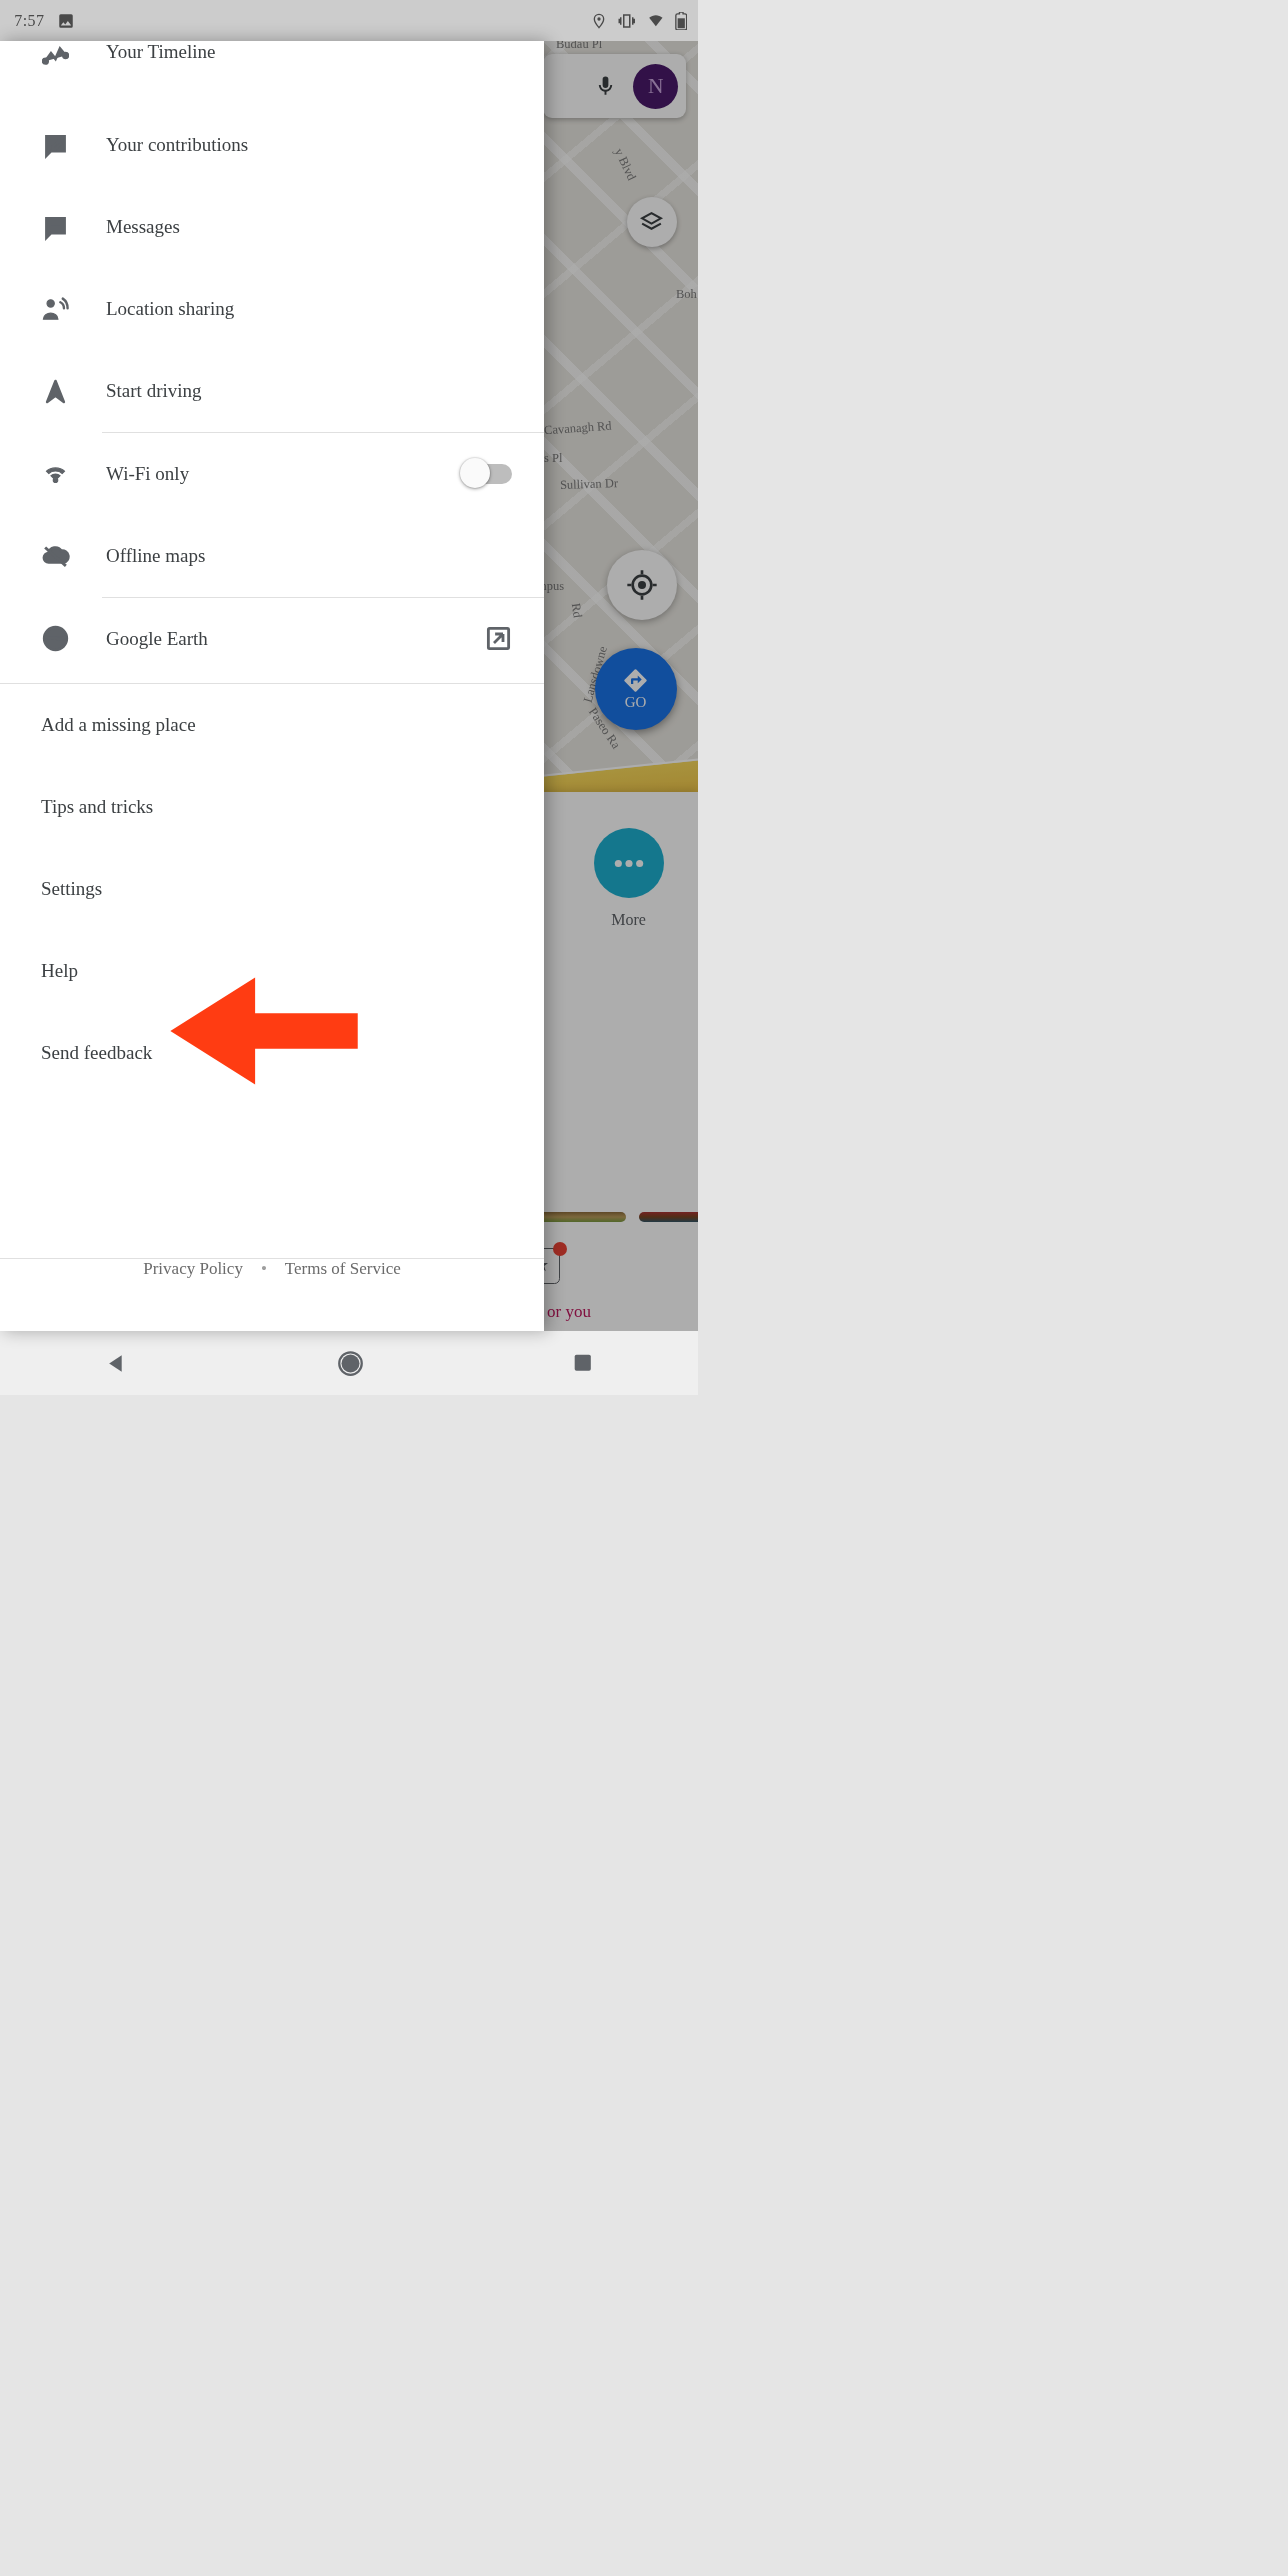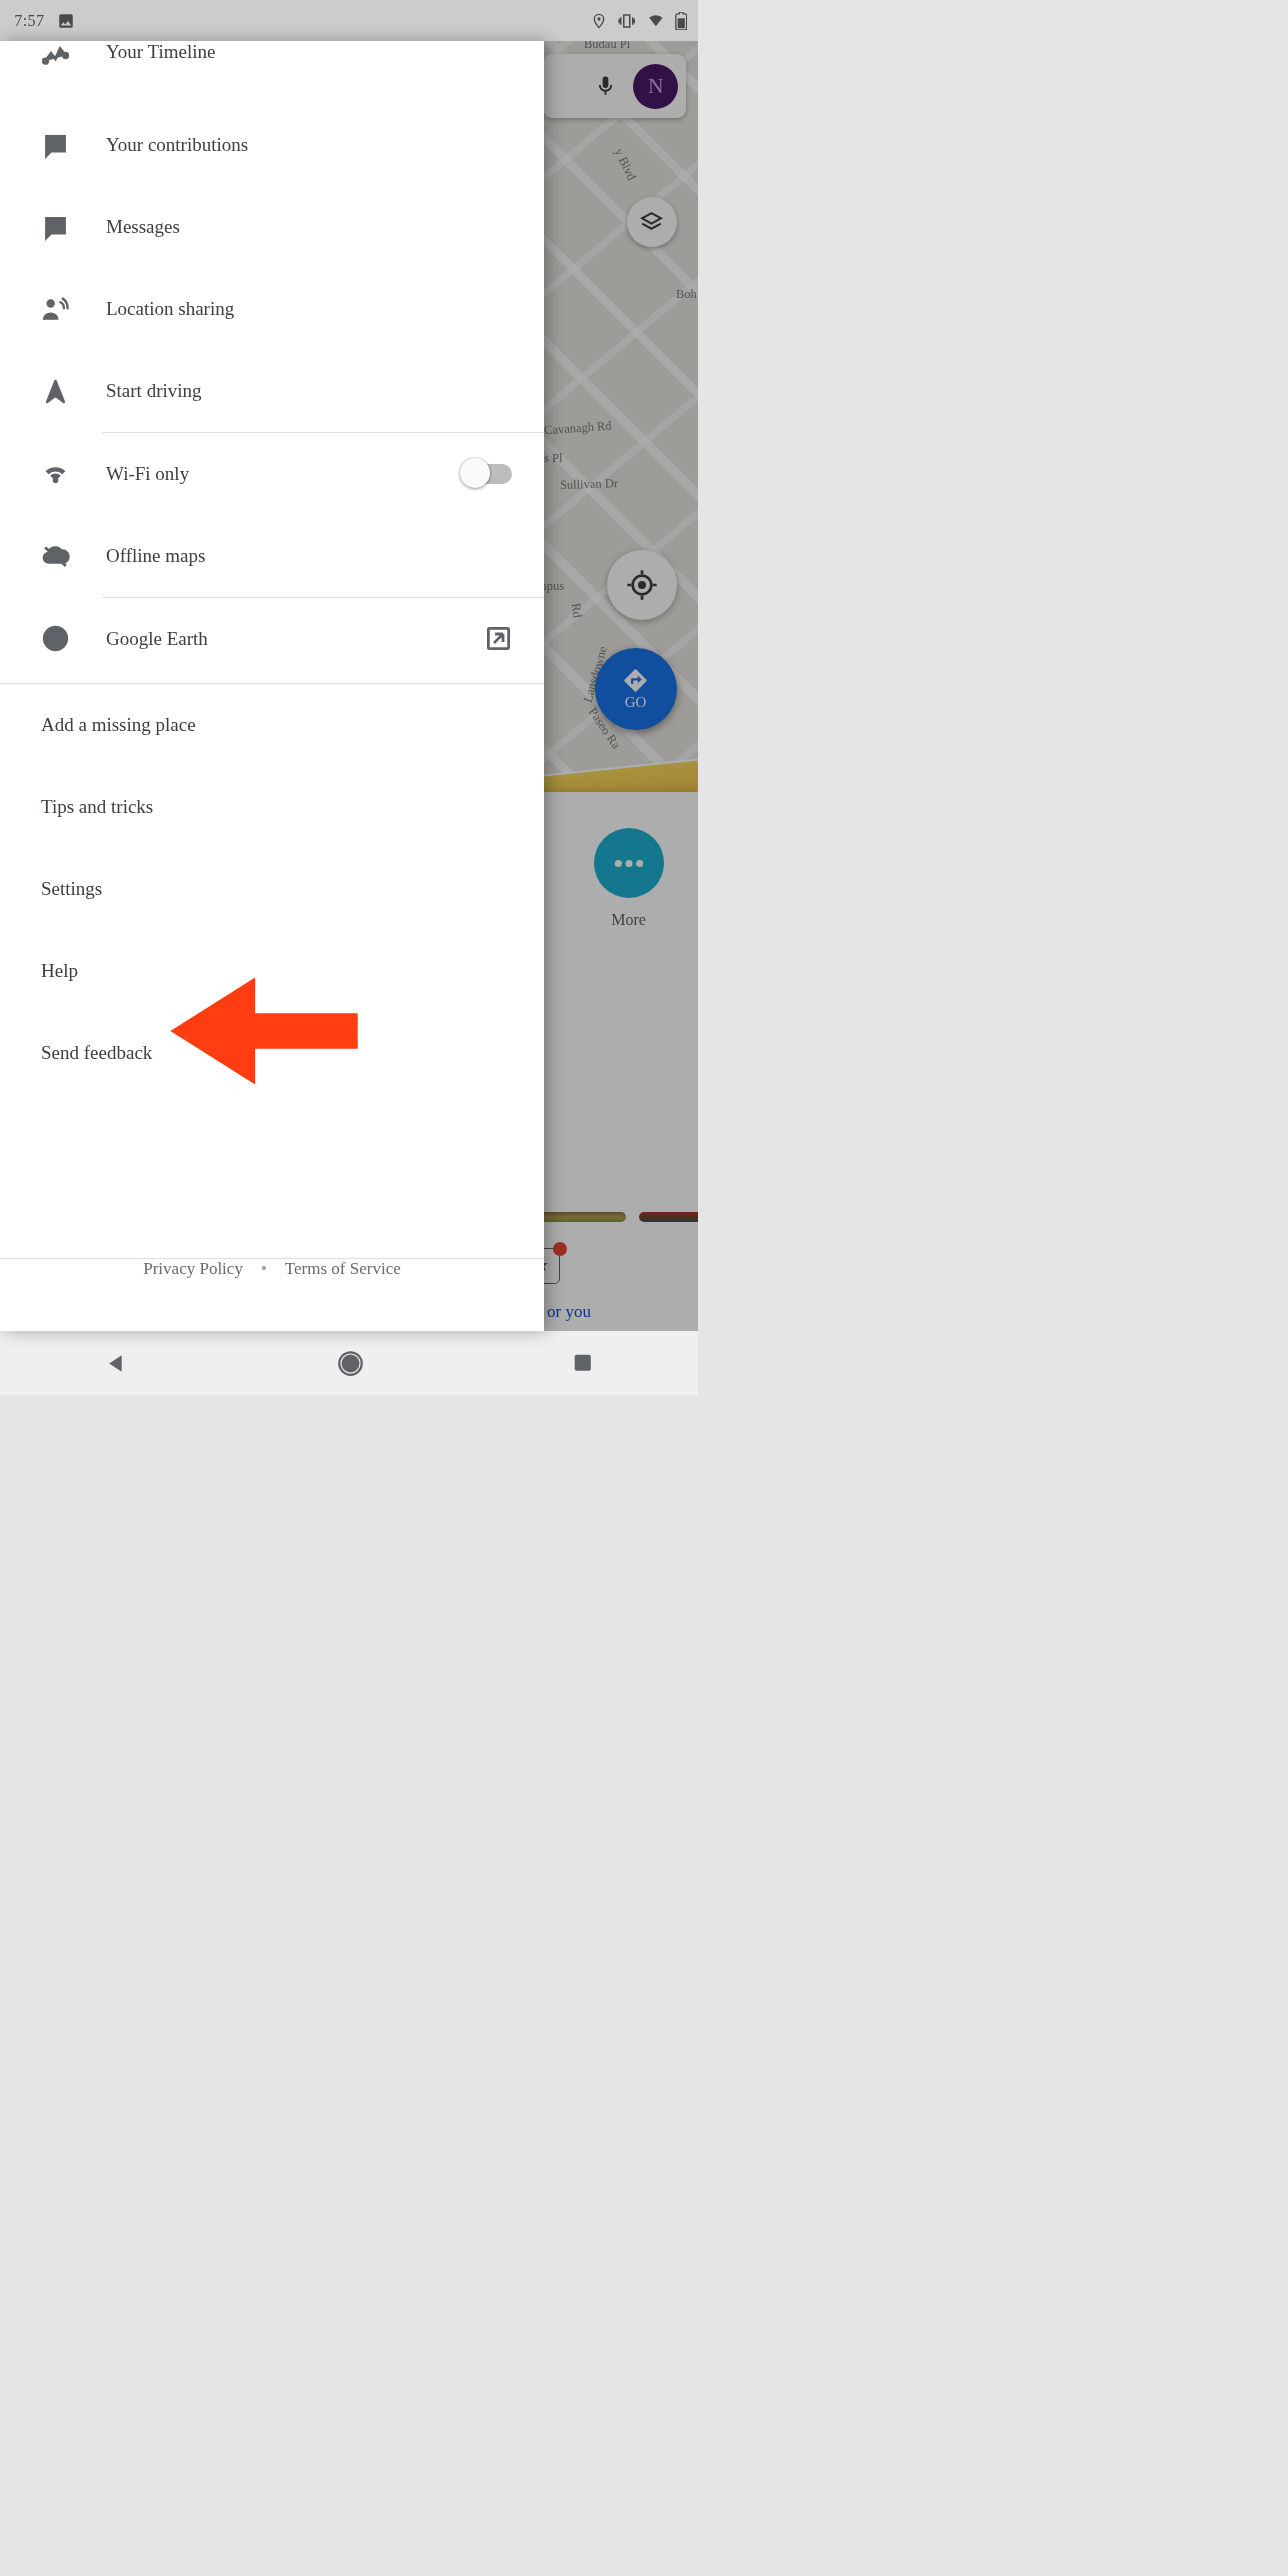--- a/index.html
+++ b/index.html
@@ -29,21 +29,21 @@
   .layers-btn{ position:absolute; top:197px; right:21.5px; width:50px; height:50px; border-radius:50%; background:#fff; box-shadow:0 1.8px 5.4px rgba(0,0,0,0.3); display:flex; align-items:center; justify-content:center;}
   .mylocation-btn{ position:absolute; top:550px; right:21.5px; width:70px; height:70px; border-radius:50%; background:#fff; box-shadow:0 1.8px 7.2px rgba(0,0,0,0.3); display:flex; align-items:center; justify-content:center;}
   .go-btn{ position:absolute; top:648px; right:21.5px; width:82px; height:82px; border-radius:50%; background:#1a73e8; box-shadow:0 2.7px 9px rgba(0,0,0,0.4); display:flex; flex-direction:column; align-items:center; justify-content:center; color:#fff; font-size:15px; font-weight:500;}
   
   
   .bottomsheet{ position:absolute; left:0; right:0; bottom:64px; top:792px; background:#fff; box-shadow:0 -1.8px 9px rgba(0,0,0,0.15);}
   .action-row{ display:flex; gap:36px; padding:36px 25px 18px; justify-content:flex-end;}
   .action{ width:89px; display:flex; flex-direction:column; align-items:center; gap:12.5px;}
   .action .circle{ width:70px; height:70px; border-radius:50%; display:flex; align-items:center; justify-content:center;}
   .action .lbl{ color:#5f6368; font-size:16px;}
-  .for-you{ position:absolute; right:107px; bottom:9px; color:#1d4ed8; font-size:17px;}
+  .for-you{ position:absolute; right:107px; bottom:9px; color:#be185d; font-size:17px;}
   .for-you-icon{ position:absolute; right:138px; bottom:47px; width:36px; height:36px; border:1.8px solid #5f6368; border-radius:5.4px; display:flex; align-items:center; justify-content:center;}
   .for-you-dot{ position:absolute; right:131px; bottom:75px; width:14.3px; height:14.3px; border-radius:50%; background:#ea4335;}
   .thumbs{ position:absolute; left:537px; right:-36px; bottom:109px; top:420px; display:flex; gap:12.5px;}
   .thumb{ flex:0 0 89px; border-radius:9px; background:linear-gradient(#8c6b3a,#b79a5a,#7a9a40);}
   .thumb2{ flex:0 0 72px; border-radius:9px; background:linear-gradient(#a33,#742, #356);}
   
   
   .navbar{ position:absolute; left:0; right:0; bottom:0; height:64px; background:#efefef; display:flex; align-items:center; justify-content:space-around;}
   .navbar svg{ fill:#5f6368;}
   
@@ -99,21 +99,21 @@
           <path d="M12 20L2 7c6-5 14-5 20 0L12 20z"></path>
         </svg>
       <svg width="12.5" height="18" viewBox="0 0 12 20">
           <path d="M4 0h4v2h2a2 2 0 0 1 2 2v14a2 2 0 0 1-2 2H2a2 2 0 0 1-2-2V4a2 2 0 0 1 2-2h2V0z" fill="none" stroke="#4a4a4a" stroke-width="1.5"></path>
           <rect x="2" y="7" width="8" height="11"></rect>
         </svg>
     </span>
   </div>
 
   <div class="mapbg">
-    <span class="road-label" style="top:-3.6px; left:584px;">Budau Pl</span>
+    <span class="road-label" style="top:-3.6px; left:556px;">Budau Pl</span>
     <span class="road-label" style="top:116px; left:608px; transform:rotate(65deg);">y Blvd</span>
     <span class="road-label" style="top:246px; left:676px;">Boh</span>
     <span class="road-label" style="top:380px; left:544px; transform:rotate(-4deg);">Cavanagh Rd</span>
     <span class="road-label" style="top:410px; left:544px;">s Pl</span>
     <span class="road-label" style="top:436px; left:560px; transform:rotate(-2deg);">Sullivan Dr</span>
     <span class="road-label" style="top:538px; left:537px;">mpus</span>
     <span class="road-label" style="top:562px; left:569px; transform:rotate(82deg);">Rd</span>
     <span class="road-label" style="top:626px; left:567px; transform:rotate(-74deg);">Lansdowne</span>
     <span class="road-label" style="top:680px; left:581px; transform:rotate(56deg);">Paseo Ra</span>
     <span class="road-label" style="top:651px; left:624px; transform:rotate(-76deg);">Castil</span>

